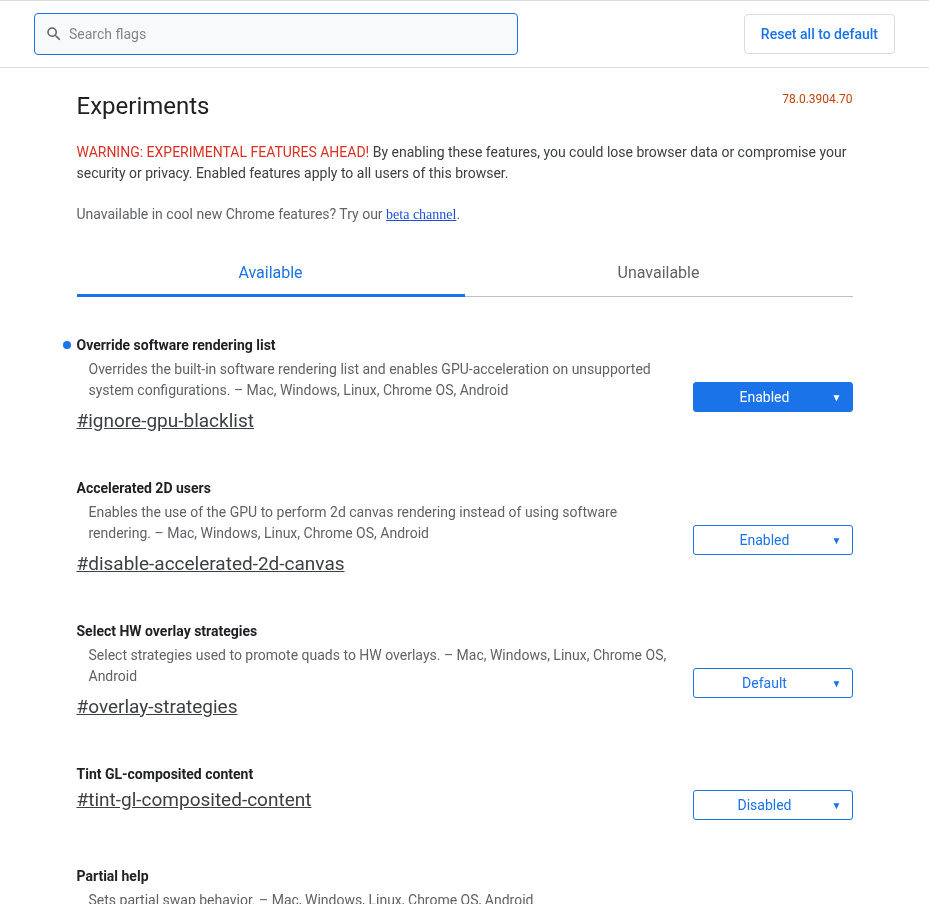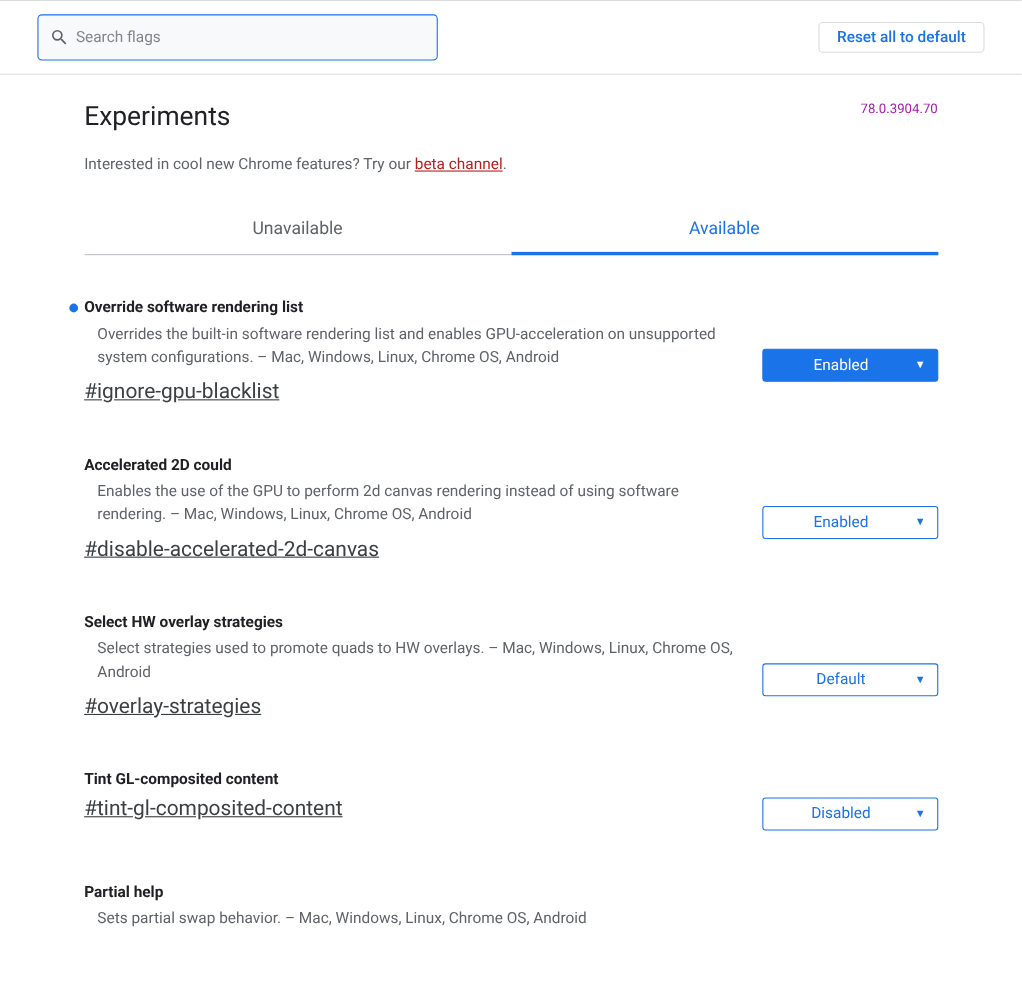--- a/index.html
+++ b/index.html
@@ -1,30 +1,30 @@
 <!DOCTYPE html>
 <html><head>
 <meta charset="utf-8">
 <style>
 * { box-sizing: border-box; margin: 0; padding: 0; }
 body { font-family: Roboto, "Segoe UI", Arial, sans-serif; font-size: 13px; color: #202124; background: #fff; width: 929px; }
 .topbar { border-top: 1px solid #ddd; border-bottom: 1px solid #ddd; padding: 12px 34px 12px 34px; display: flex; align-items: center; gap: 16px; }
-.search-wrap { position: relative; width: 364px; height: 42px; border: 1px solid #1a73e8; border-radius: 4px; background: #f8f9fb; display: flex; align-items: center; padding: 0 10px; }
+.search-wrap { position: relative; width: 484px; height: 42px; border: 1px solid #1a73e8; border-radius: 4px; background: #f8f9fb; display: flex; align-items: center; padding: 0 10px; }
 .search-wrap svg { flex: none; }
 .search-wrap input { border: none; outline: none; background: transparent; font-size: 14px; color: #5f6368; margin-left: 6px; width: 100%; font-family: inherit; }
 .search-wrap input::placeholder { color: #80868b; }
-.reset-btn { margin-left: auto; height: 28px; padding: 0 16px; border: 1px solid #dadce0; background: #fff; color: #1a73e8; font-size: 14px; font-weight: 500; border-radius: 4px; cursor: pointer; font-family: inherit; text-align: right; }
+.reset-btn { margin-left: auto; height: 40px; padding: 0 16px; border: 1px solid #dadce0; background: #fff; color: #1a73e8; font-size: 14px; font-weight: 500; border-radius: 4px; cursor: pointer; font-family: inherit; text-align: right; }
 .container { max-width: 776px; margin: 0 auto; padding: 0 0 30px 0; }
 .header-row { display: flex; justify-content: space-between; align-items: flex-start; margin-top: 24px; }
 h1 { font-size: 24px; font-weight: 400; color: #202124; }
-.version { font-size: 12px; color: #a21caf; }
+.version { font-size: 12px; color: #c2410c; }
 .warning-block { margin-top: 22px; font-size: 14px; line-height: 1.5; color: #3c4043; }
 .warning-red { color: #d93025; }
 .interested { margin-top: 22px; font-size: 14px; color: #5f6368; }
-.beta-link { color: #b91c1c; text-decoration: underline; }
+.beta-link { color: #1d4ed8; text-decoration: underline; font-family: Liberation Serif, serif; }
 .tabs { display: flex; margin-top: 28px; border-bottom: 1px solid #bdc1c6; }
 .tab { flex: 1; text-align: center; padding: 12px 0 14px 0; font-size: 16px; cursor: pointer; color: #5f6368; position: relative; }
 .tab.active { color: #1a73e8; }
 .tab.active::after { content: ""; position: absolute; left: 0; right: 0; bottom: -1px; height: 3px; background: #1a73e8; }
 .flags { margin-top: 40px; }
 .flag { display: flex; gap: 8px; margin-bottom: 48px; position: relative; }
 .flag .content { flex: 1; padding-right: 10px; }
 .flag .title { font-size: 14px; font-weight: 700; color: #202124; margin-bottom: 6px; }
 .flag.changed::before { content: ""; position: absolute; left: -14px; top: 4px; width: 8px; height: 8px; border-radius: 50%; background: #1a73e8; }
 .flag .desc { font-size: 14px; color: #5f6368; line-height: 1.5; margin-bottom: 8px; margin-left: 12px; }
@@ -46,42 +46,45 @@
   </div>
   <button class="reset-btn">Reset all to default</button>
 </div>
 
 <div class="container">
   <div class="header-row">
     <h1>Experiments</h1>
     <span class="version">78.0.3904.70</span>
   </div>
 
+  <div class="warning-block">
+    <span class="warning-red">WARNING: EXPERIMENTAL FEATURES AHEAD!</span><span> By enabling these features, you could lose browser data or compromise your security or privacy. Enabled features apply to all users of this browser.</span>
+  </div>
 
   <div class="interested">
-    <span>Interested in cool new Chrome features? Try our </span><a href="#" class="beta-link">beta channel</a><span>.</span>
+    <span>Unavailable in cool new Chrome features? Try our </span><a href="#" class="beta-link">beta channel</a><span>.</span>
   </div>
 
   <div class="tabs">
+    <div class="tab active">Available</div>
     <div class="tab">Unavailable</div>
-    <div class="tab active">Available</div>
   </div>
 
   <div class="flags" id="flags-container">
       <div class="flag changed">
         <div class="content"><div class="title">Override software rendering list</div><div class="desc">Overrides the built-in software rendering list and enables GPU-acceleration on unsupported system configurations. – Mac, Windows, Linux, Chrome OS, Android</div><a class="anchor" href="#">#ignore-gpu-blacklist</a></div>
         <div class="control">
           <div class="select-wrap filled">
             <span>Enabled</span>
             <span class="arrow">▼</span>
           </div>
         </div>
       </div>
       <div class="flag">
-        <div class="content"><div class="title">Accelerated 2D could</div><div class="desc">Enables the use of the GPU to perform 2d canvas rendering instead of using software rendering. – Mac, Windows, Linux, Chrome OS, Android</div><a class="anchor" href="#">#disable-accelerated-2d-canvas</a></div>
+        <div class="content"><div class="title">Accelerated 2D users</div><div class="desc">Enables the use of the GPU to perform 2d canvas rendering instead of using software rendering. – Mac, Windows, Linux, Chrome OS, Android</div><a class="anchor" href="#">#disable-accelerated-2d-canvas</a></div>
         <div class="control">
           <div class="select-wrap">
             <span>Enabled</span>
             <span class="arrow">▼</span>
           </div>
         </div>
       </div>
       <div class="flag">
         <div class="content"><div class="title">Select HW overlay strategies</div><div class="desc">Select strategies used to promote quads to HW overlays. – Mac, Windows, Linux, Chrome OS, Android</div><a class="anchor" href="#">#overlay-strategies</a></div>
         <div class="control">

